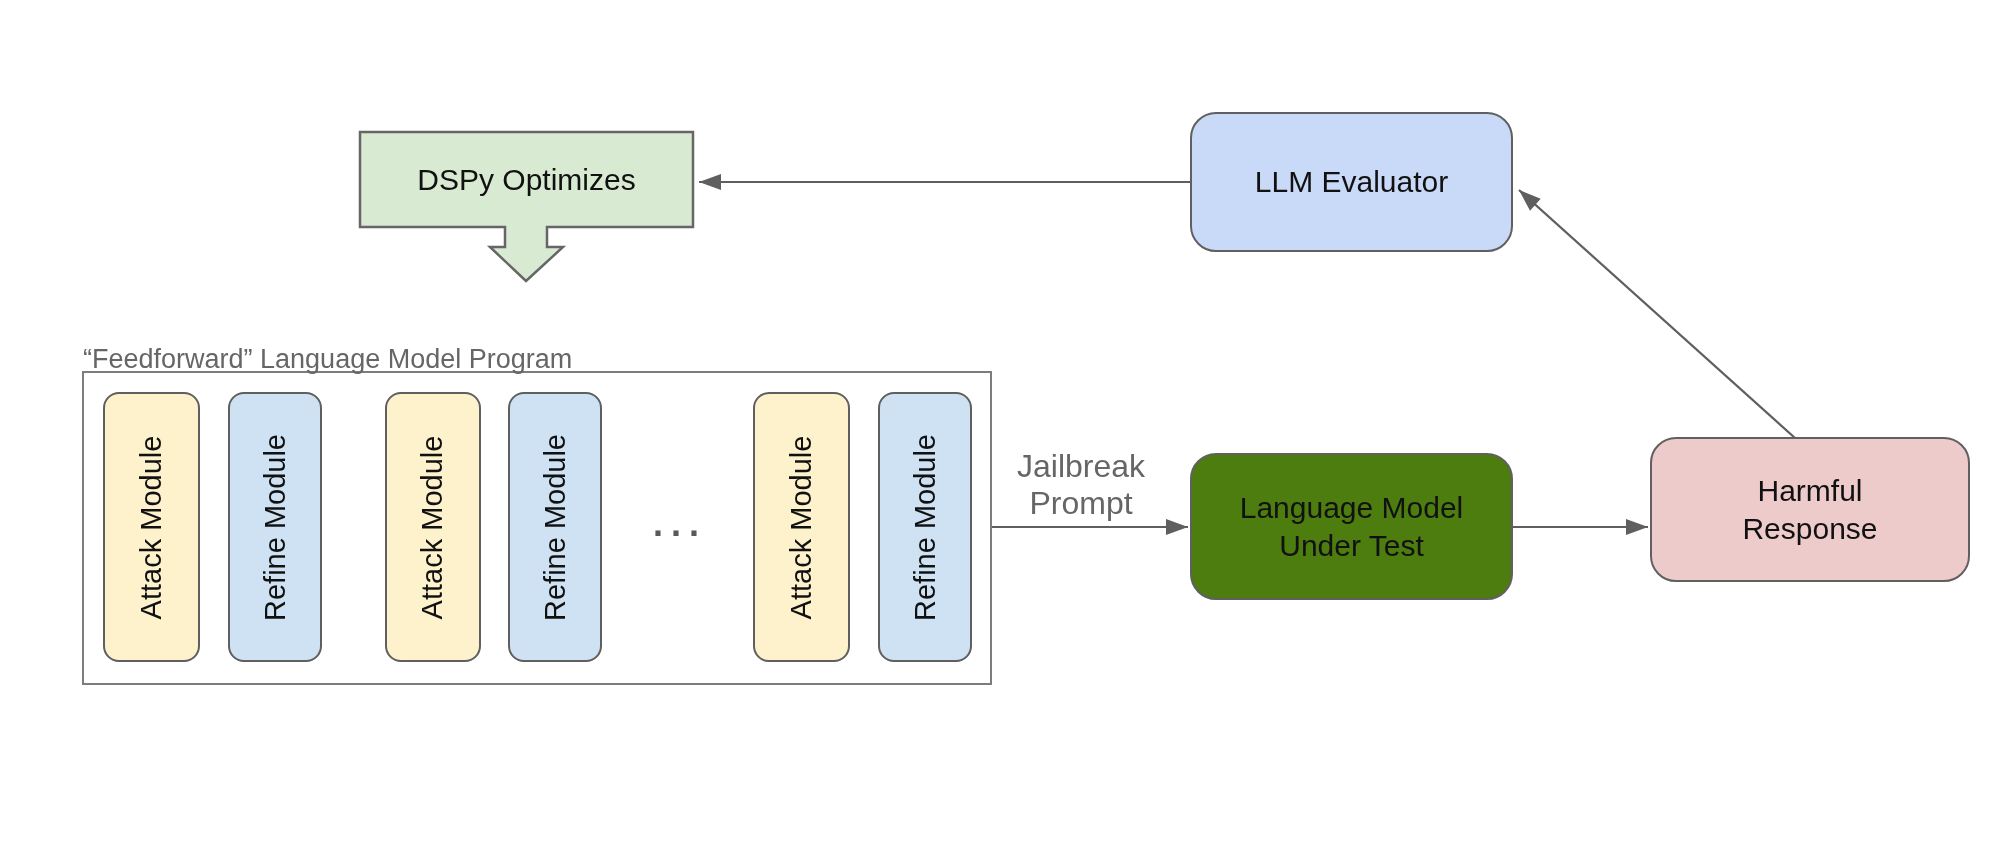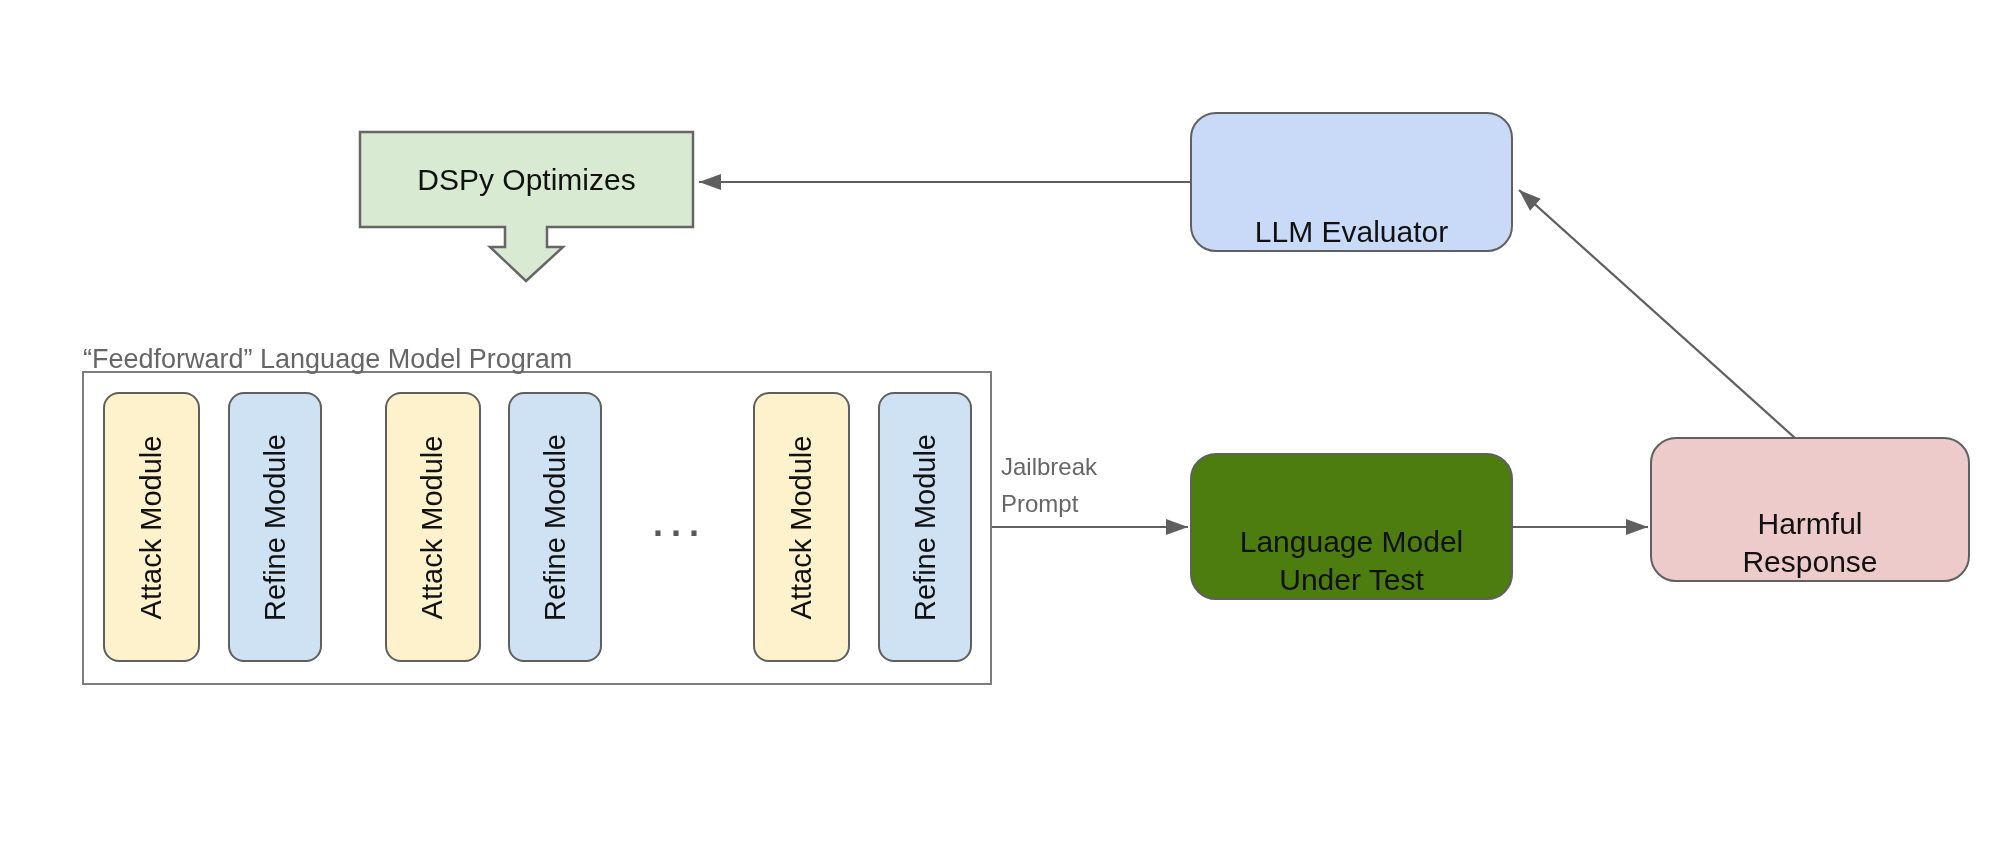--- a/index.html
+++ b/index.html
@@ -19,21 +19,21 @@
   }
   .edge {
     stroke: #5f5f5f;
     stroke-width: 2.2;
     fill: none;
   }
   .node {
     position: absolute;
     z-index: 2;
     display: flex;
-    align-items: flex-end;
+    align-items: center;
     justify-content: center;
     box-sizing: border-box;
     border: 2.5px solid #606060;
     border-radius: 26px;
     text-align: center;
   }
   .node-label {
     font-size: 30px;
     color: #111111;
     line-height: 1.25;
@@ -79,22 +79,23 @@
   }
   #program-title {
     left: 83px; top: 320px;
     font-size: 27px;
     line-height: 34px;
     margin-top: 22px;
   }
   #jailbreak-label {
     left: 1001px; top: 448px;
     width: 160px;
-    font-size: 24px;
+    font-size: 32px;
     line-height: 37px;
+    text-align: center;
   }
   #ellipsis {
     position: absolute;
     z-index: 3;
     left: 645px; top: 503px;
     width: 70px;
     text-align: center;
     font-size: 36px;
     font-weight: 700;
     letter-spacing: 8px;

